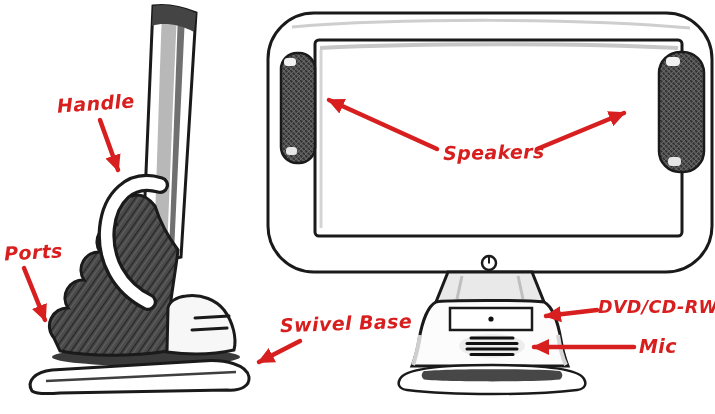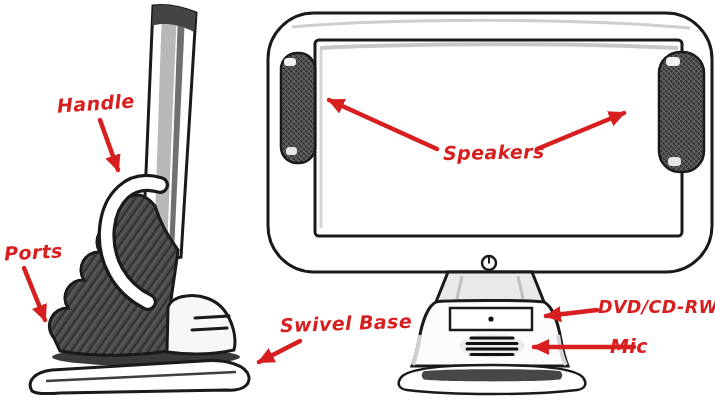--- a/index.html
+++ b/index.html
@@ -158,15 +158,15 @@
       <line x1="597" y1="310" x2="546" y2="316" marker-end="url(#arrowhead)"></line>
       <line x1="634" y1="347" x2="534" y2="347" marker-end="url(#arrowhead)"></line>
     </g>
   </svg>
 
   <span class="label" style="left:57px;  top:92px;  transform:rotate(-4deg);">Handle</span>
   <span class="label" style="left:4px;   top:241px; transform:rotate(-3deg);">Ports</span>
   <span class="label" style="left:280px; top:312px; transform:rotate(-2deg);">Swivel Base</span>
   <span class="label" style="left:443px; top:141px; transform:rotate(-1deg);">Speakers</span>
   <span class="label small" style="left:598px; top:297px;">DVD/CD-RW</span>
-  <span class="label" style="left:610px; top:335px;">Mic</span>
+  <span class="label" style="left:639px; top:335px;">Mic</span>
 
 </div>
 
 </body></html>

